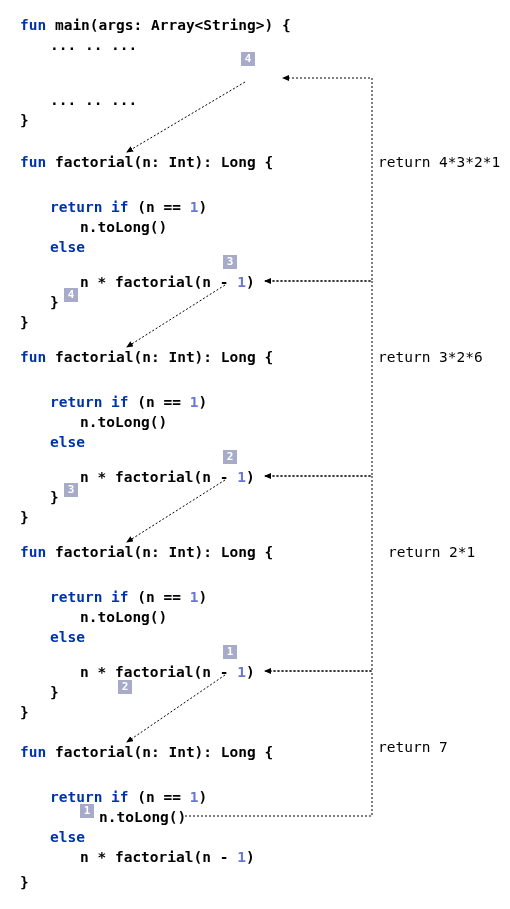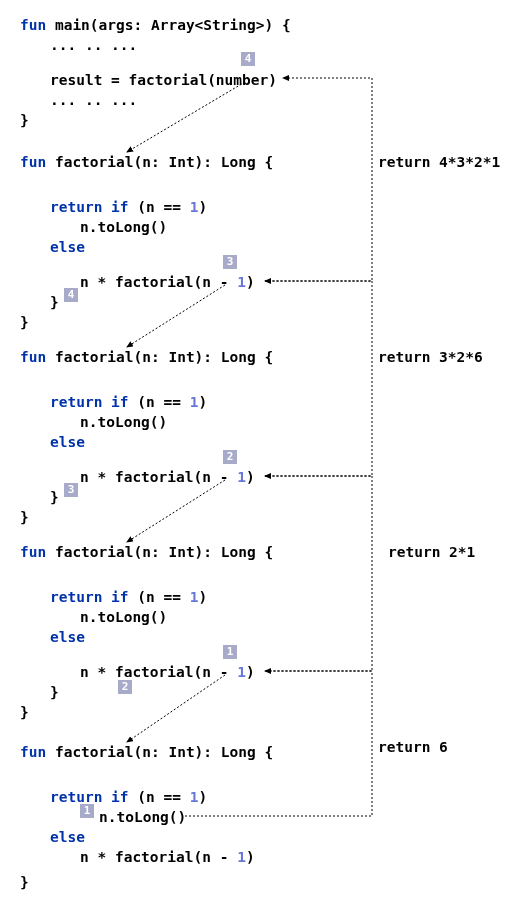--- a/index.html
+++ b/index.html
@@ -15,39 +15,38 @@
     font-size: 14.5px;
     font-weight: bold;
     line-height: 1.0;
     color: #000;
   }
   .wrap { position: relative; width: 429px; height: 909px; }
   svg.arrows { position:absolute; left:0; top:0; width:510px; height:909px; pointer-events:none; }
   .cl { position:absolute; white-space:pre; }
   .kw { color:#0033aa; font-weight:bold; }
   .num { color:#6677d8; }
-  .ann { position:absolute; color:#000; font-weight:bold; font-size:14.5px; white-space:nowrap; }
+  .ann { position:absolute; color:#000; font-weight:normal; font-size:14.5px; white-space:nowrap; }
   .badge {
     position:absolute;
     background:#a7abc9;
     color:#fff;
     font-size:11px;
     font-weight:bold;
     width:14px; height:14px;
     line-height:14px;
     text-align:center;
   }
 </style>
 </head>
 <body>
 <div class="wrap">
 
 <div class="cl" style="left:20px; top:18px;"><span class="kw">fun</span><span> main(args: Array&lt;String&gt;) {</span></div>
 <div class="cl" style="left:50px; top:38px;"><span>... .. ...</span></div>
-<div class="cl" style="left:50px; top:73px;"><span>result = factorial(number)</span></div>
 <div class="cl" style="left:50px; top:93px;"><span>... .. ...</span></div>
 <div class="cl" style="left:20px; top:113px;"><span>}</span></div>
 
 <div class="cl" style="left:20px; top:155px;"><span class="kw">fun</span><span> factorial(n: Int): Long {</span></div>
 <div class="cl" style="left:50px; top:200px;"><span class="kw">return if</span><span> (n == </span><span class="num">1</span><span>)</span></div>
 <div class="cl" style="left:80px; top:220px;"><span>n.toLong()</span></div>
 <div class="cl" style="left:50px; top:240px;"><span class="kw">else</span></div>
 <div class="cl" style="left:80px; top:275px;"><span>n * factorial(n - </span><span class="num">1</span><span>)</span></div>
 <div class="cl" style="left:50px; top:295px;"><span>}</span></div>
 <div class="cl" style="left:20px; top:315px;"><span>}</span></div>
@@ -71,21 +70,21 @@
 <div class="cl" style="left:20px; top:745px;"><span class="kw">fun</span><span> factorial(n: Int): Long {</span></div>
 <div class="cl" style="left:50px; top:790px;"><span class="kw">return if</span><span> (n == </span><span class="num">1</span><span>)</span></div>
 <div class="cl" style="left:99px; top:810px;"><span>n.toLong()</span></div>
 <div class="cl" style="left:50px; top:830px;"><span class="kw">else</span></div>
 <div class="cl" style="left:80px; top:850px;"><span>n * factorial(n - </span><span class="num">1</span><span>)</span></div>
 <div class="cl" style="left:20px; top:875px;"><span>}</span></div>
 
 <div class="ann" style="left:378px; top:155px;">return 4*3*2*1</div>
 <div class="ann" style="left:378px; top:350px;">return 3*2*6</div>
 <div class="ann" style="left:388px; top:545px;">return 2*1</div>
-<div class="ann" style="left:378px; top:740px;">return 6</div>
+<div class="ann" style="left:378px; top:740px;">return 7</div>
 
 <div class="badge" style="left:241px; top:52px;">4</div>
 <div class="badge" style="left:223px; top:255px;">3</div>
 <div class="badge" style="left:64px;  top:288px;">4</div>
 <div class="badge" style="left:223px; top:450px;">2</div>
 <div class="badge" style="left:64px;  top:483px;">3</div>
 <div class="badge" style="left:223px; top:645px;">1</div>
 <div class="badge" style="left:118px; top:680px;">2</div>
 <div class="badge" style="left:80px;  top:804px;">1</div>
 

